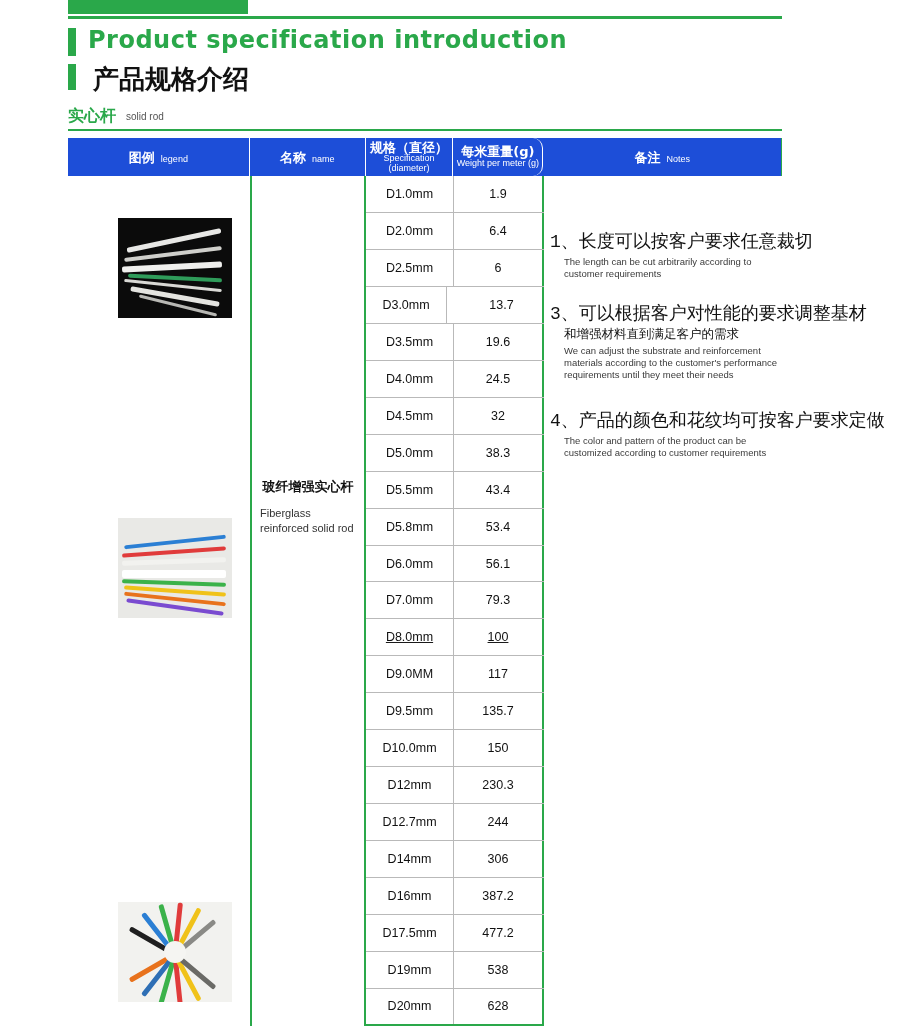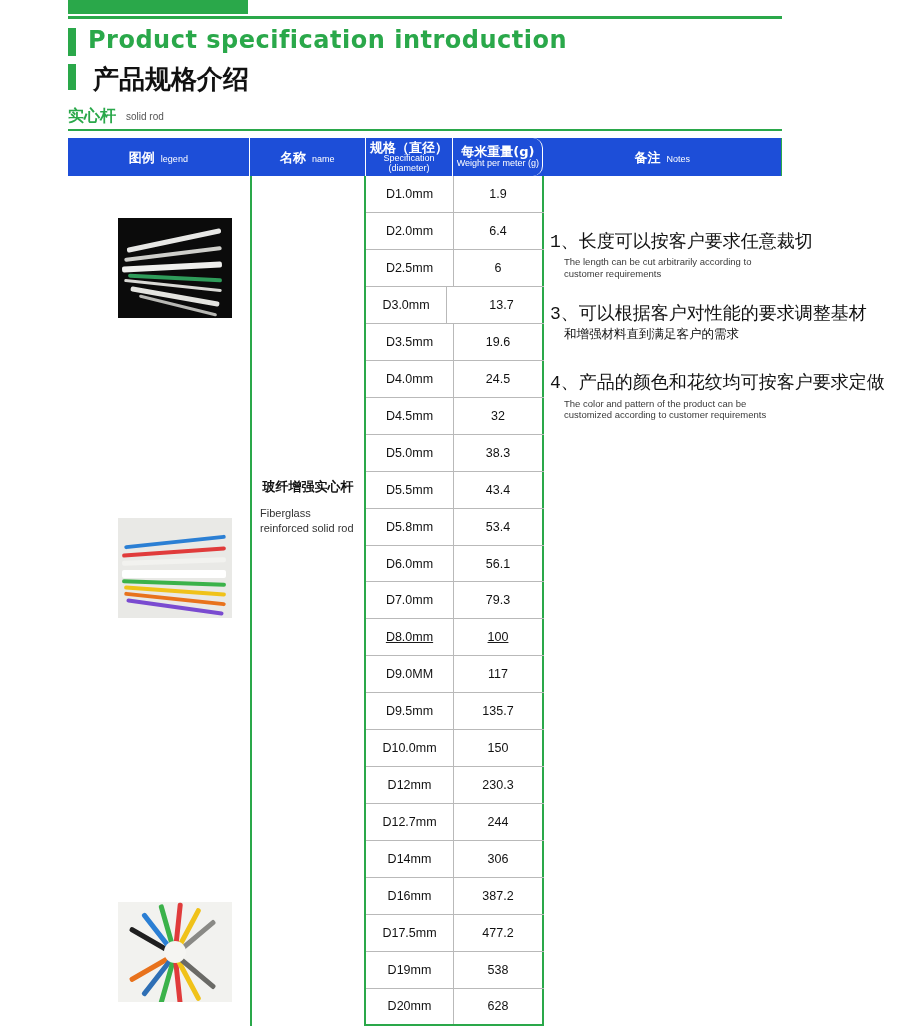--- a/index.html
+++ b/index.html
@@ -495,20 +495,21 @@
       </div>
 
     <div class="notes-col">
       <div class="note n1">
         <div class="n-cn">1、长度可以按客户要求任意裁切</div>
         <div class="n-en">The length can be cut arbitrarily according to customer requirements</div>
       </div>
       <div class="note n3">
         <div class="n-cn">3、可以根据客户对性能的要求调整基材</div>
         <div class="n-cn2">和增强材料直到满足客户的需求</div>
+        <div class="n-en">We can adjust the substrate and reinforcement materials according to the customer's performance requirements until they meet their needs</div>
       </div>
       <div class="note n4">
         <div class="n-cn">4、产品的颜色和花纹均可按客户要求定做</div>
         <div class="n-en">The color and pattern of the product can be customized according to customer requirements</div>
       </div>
     </div>
 
   </div>
 </div>
 

